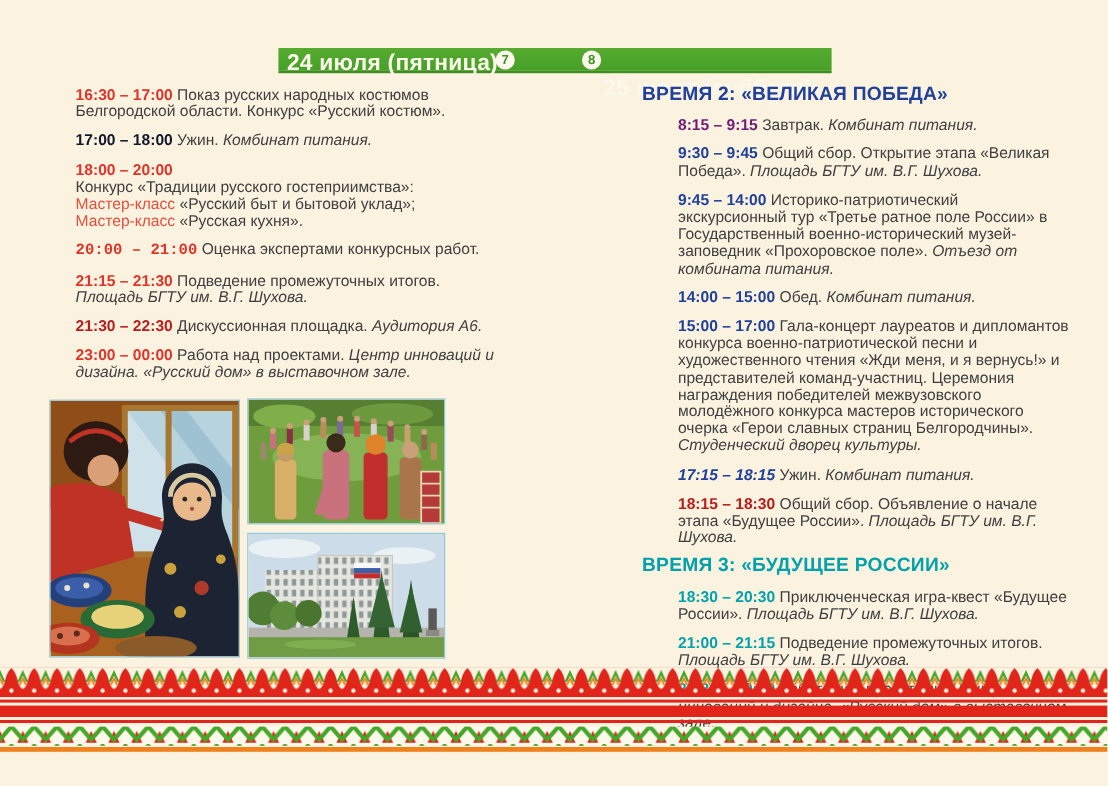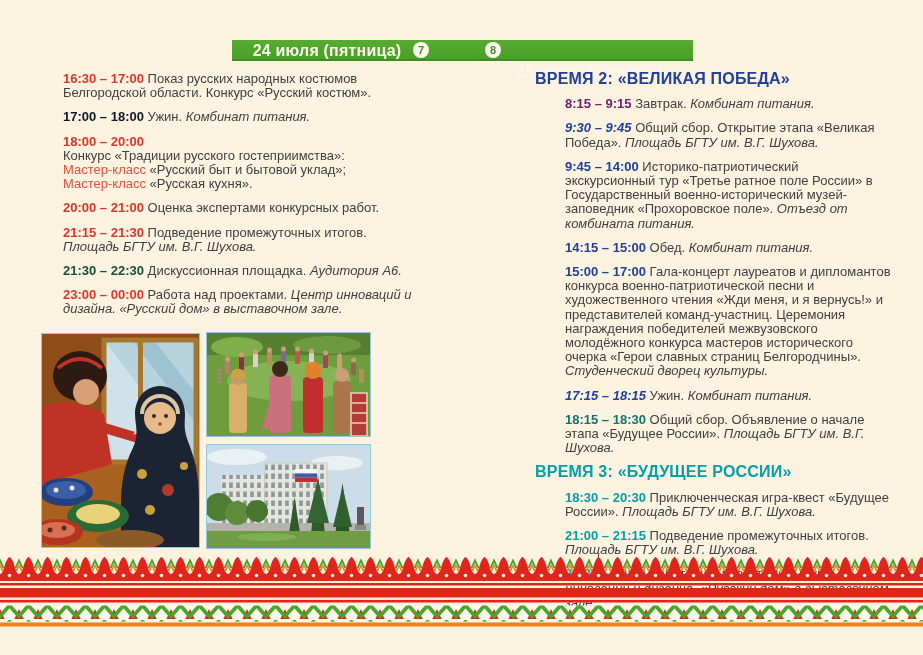--- a/index.html
+++ b/index.html
@@ -8,21 +8,21 @@
     background:#fbf2e0;
     font-family:"Liberation Sans","DejaVu Sans",sans-serif;
     color:#3f3f3f;
   }
   
   .header-bar{
     position:absolute; left:232px; top:40px; width:461px; height:19px;
     background:linear-gradient(#57ab31,#47a026);
     border-bottom:2px solid #3f8d1f;
   }
-  .date{ position:absolute; top:2px; font-size:16px; font-weight:bold; color:#fdf8ec; letter-spacing:.2px; }
+  .date{ position:absolute; top:2px; font-size:19px; font-weight:bold; color:#fdf8ec; letter-spacing:.2px; }
   .date-left{ left:0; width:190px; text-align:center; }
   .date-right{ left:258px; width:200px; text-align:center;margin-top:21px; }
   .badge{
     position:absolute; top:1.5px; width:16px; height:16px; border-radius:50%;
     background:#fdf8ec; color:#3f9320; font-size:11px; font-weight:bold;
     text-align:center; line-height:16px;
   }
   .badge-7{ left:181px; } .badge-8{ left:253px; }
   
   .col{ position:absolute; font-size:13px; line-height:14.2px; }
@@ -54,34 +54,34 @@
     <span class="date date-left">24 июля (пятница)</span>
     <span class="badge badge-7">7</span>
     <span class="badge badge-8">8</span>
     <span class="date date-right">25 июля (суббота)</span>
   </div>
 
   <div id="left-col" class="col left-col">
       <div class="sched-item"><span class="time" style="color: rgb(224, 52, 42);">16:30 – 17:00</span> <span class="seg-normal">Показ русских народных костюмов Белгородской области. Конкурс «Русский костюм».</span></div>
       <div class="sched-item"><span class="time" style="color: #0f172a; margin-top: 48px;">17:00 – 18:00</span> <span class="seg-normal">Ужин. </span><span class="seg-italic">Комбинат питания.</span></div>
       <div class="sched-item"><span class="time" style="color: rgb(224, 52, 42);">18:00 – 20:00</span><br><span class="seg-normal">Конкурс «Традиции русского гостеприимства»:</span><br><span class="seg-red">Мастер-класс</span><span class="seg-normal"> «Русский быт и бытовой уклад»;</span><br><span class="seg-red">Мастер-класс</span><span class="seg-normal"> «Русская кухня».</span></div>
-      <div class="sched-item"><span class="time" style="color: rgb(224, 52, 42);">20:00 – 21:00</span> <span class="seg-normal">Оценка экспертами конкурсных работ.</span></div>
+      <div class="sched-item"><span class="time" style="color: rgb(224, 52, 42); font-family: Liberation Mono, monospace;">20:00 – 21:00</span> <span class="seg-normal">Оценка экспертами конкурсных работ.</span></div>
       <div class="sched-item"><span class="time" style="color: rgb(224, 52, 42);">21:15 – 21:30</span> <span class="seg-normal">Подведение промежуточных итогов. </span><br><span class="seg-italic">Площадь БГТУ им. В.Г. Шухова.</span></div>
-      <div class="sched-item"><span class="time" style="color: #14532d; margin-top: 16px;">21:30 – 22:30</span> <span class="seg-normal">Дискуссионная площадка. </span><span class="seg-italic">Аудитория А6.</span></div>
+      <div class="sched-item"><span class="time" style="color: #b91c1c; margin-top: 16px;">21:30 – 22:30</span> <span class="seg-normal">Дискуссионная площадка. </span><span class="seg-italic">Аудитория А6.</span></div>
       <div class="sched-item"><span class="time" style="color: rgb(224, 52, 42);">23:00 – 00:00</span> <span class="seg-normal">Работа над проектами. </span><span class="seg-italic">Центр инноваций и дизайна. «Русский дом» в выставочном зале.</span></div>
     </div>
   <div id="right-col" class="col right-col">
       <div class="section-title" style="color: rgb(33, 64, 154);">ВРЕМЯ 2: «ВЕЛИКАЯ ПОБЕДА»</div>
       <div class="sched-item"><span class="time" style="color: #701a75;">8:15 – 9:15</span> <span class="seg-normal">Завтрак. </span><span class="seg-italic">Комбинат питания.</span></div>
-      <div class="sched-item"><span class="time" style="color: rgb(33, 64, 154); font-style: italic;">9:30 – 9:45</span> <span class="seg-normal">Общий сбор. Открытие этапа «Великая Победа». </span><span class="seg-italic">Площадь БГТУ им. В.Г. Шухова.</span></div>
+      <div class="sched-item"><span class="time" style="color: rgb(33, 64, 154);">9:30 – 9:45</span> <span class="seg-normal">Общий сбор. Открытие этапа «Великая Победа». </span><span class="seg-italic">Площадь БГТУ им. В.Г. Шухова.</span></div>
       <div class="sched-item"><span class="time" style="color: rgb(33, 64, 154);">9:45 – 14:00</span> <span class="seg-normal">Историко-патриотический экскурсионный тур «Третье ратное поле России» в Государственный военно-исторический музей-заповедник «Прохоровское поле». </span><span class="seg-italic">Отъезд от комбината питания.</span></div>
-      <div class="sched-item"><span class="time" style="color: rgb(33, 64, 154);">14:15 – 15:00</span> <span class="seg-normal">Обед. </span><span class="seg-italic">Комбинат питания.</span></div>
+      <div class="sched-item"><span class="time" style="color: rgb(33, 64, 154);">14:00 – 15:00</span> <span class="seg-normal">Обед. </span><span class="seg-italic">Комбинат питания.</span></div>
       <div class="sched-item"><span class="time" style="color: rgb(33, 64, 154);">15:00 – 17:00</span> <span class="seg-normal">Гала-концерт лауреатов и дипломантов конкурса военно-патриотической песни и художественного чтения «Жди меня, и я вернусь!» и представителей команд-участниц. Церемония награждения победителей межвузовского молодёжного конкурса мастеров исторического очерка «Герои славных страниц Белгородчины». </span><span class="seg-italic">Студенческий дворец культуры.</span></div>
       <div class="sched-item"><span class="time" style="color: rgb(33, 64, 154); font-style: italic;">17:15 – 18:15</span> <span class="seg-normal">Ужин. </span><span class="seg-italic">Комбинат питания.</span></div>
-      <div class="sched-item"><span class="time" style="color: #0f766e; text-align: center;">18:15 – 18:30</span> <span class="seg-normal">Общий сбор. Объявление о начале этапа «Будущее России». </span><span class="seg-italic">Площадь БГТУ им. В.Г. Шухова.</span></div>
+      <div class="sched-item"><span class="time" style="color: #b91c1c; text-align: center;">18:15 – 18:30</span> <span class="seg-normal">Общий сбор. Объявление о начале этапа «Будущее России». </span><span class="seg-italic">Площадь БГТУ им. В.Г. Шухова.</span></div>
       <div class="section-title gap" style="color: rgb(0, 161, 171);">ВРЕМЯ 3: «БУДУЩЕЕ РОССИИ»</div>
       <div class="sched-item"><span class="time" style="color: rgb(0, 161, 171);">18:30 – 20:30</span> <span class="seg-normal">Приключенческая игра-квест «Будущее России». </span><span class="seg-italic">Площадь БГТУ им. В.Г. Шухова.</span></div>
       <div class="sched-item"><span class="time" style="color: rgb(0, 161, 171);">21:00 – 21:15</span> <span class="seg-normal">Подведение промежуточных итогов. </span><br><span class="seg-italic">Площадь БГТУ им. В.Г. Шухова.</span></div>
       <div class="sched-item"><span class="time" style="color: rgb(0, 161, 171);">21:30 – 00:00</span> <span class="seg-normal">Работа над проектами. </span><span class="seg-italic">Центр инноваций и дизайна. «Русский дом» в выставочном зале.</span></div>
     </div>
 
   <div class="photo photo-left">
     <svg width="157" height="213" viewBox="0 0 157 213">
       <rect width="157" height="213" fill="#a8611f"></rect>
       <rect width="157" height="90" fill="#8f4d18"></rect>

